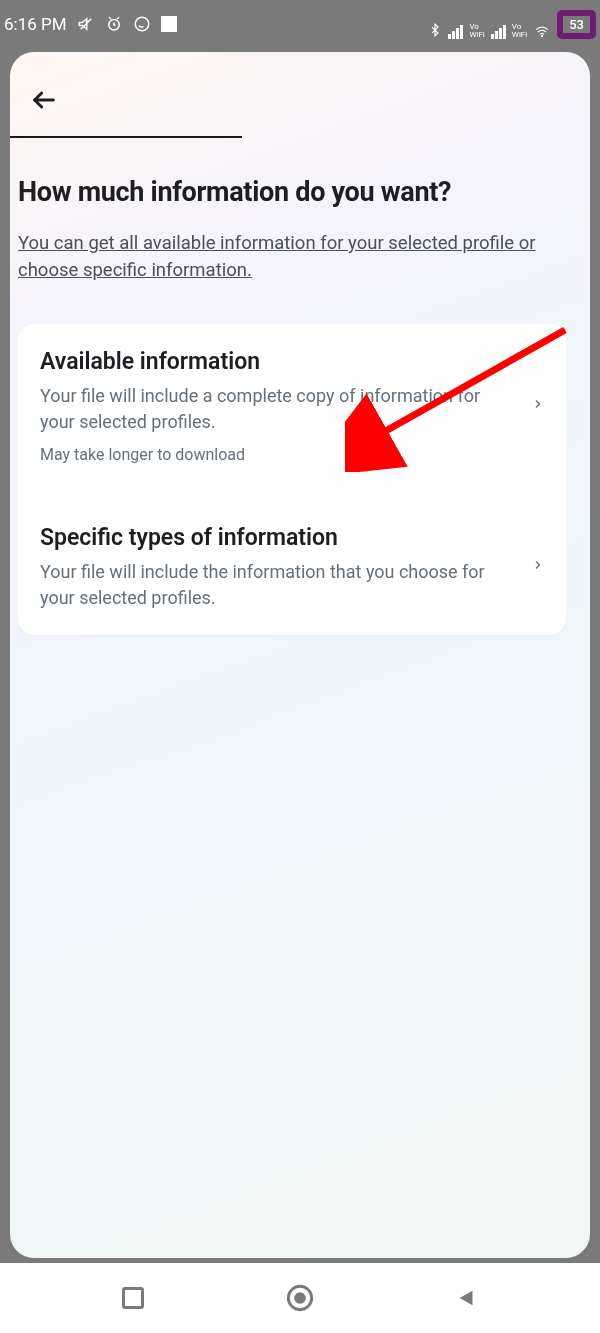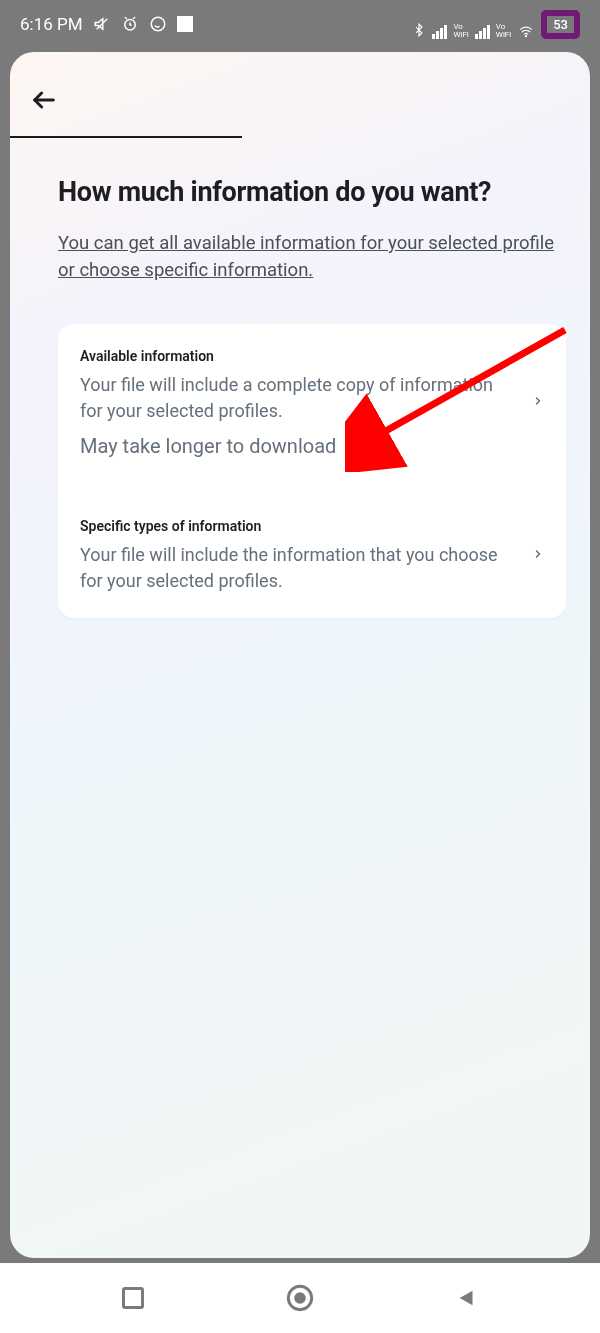--- a/index.html
+++ b/index.html
@@ -12,21 +12,21 @@
       overflow: hidden;
     }
     
     
     .status-bar {
       height: 48px;
       background: #7a7a7a;
       display: flex;
       align-items: center;
       justify-content: space-between;
-      padding: 0 20px;
+      padding: 0 4px;
       color: #fff;
       font-size: 17px;
     }
     .status-left { display: flex; align-items: center; gap: 10px; }
     .status-right { display: flex; align-items: flex-end; gap: 6px; }
     .status-icon { display: inline-flex; align-items: center; }
     .square-icon { width: 16px; height: 16px; background: #fff; }
     .battery-box {
       border: 6px solid #701a75;
       border-radius: 5px;
@@ -66,21 +66,20 @@
       position: absolute;
       bottom: 0;
       left: 0;
       width: 40%;
       height: 2px;
       background: #1a1a1a;
     }
     
     .content {
       padding: 38px 24px 24px 8px;
-      margin-left: 40px;
     }
     .page-title {
       font-size: 27px;
       font-weight: 700;
       color: #1c1e21;
       margin-bottom: 22px;
       letter-spacing: -0.3px;
     }
     .page-subtitle {
       font-size: 18.5px;
@@ -98,32 +97,32 @@
     }
     .option-row {
       padding: 24px 22px;
       display: flex;
       align-items: center;
       gap: 14px;
       cursor: pointer;
     }
     .option-body { flex: 1; }
     .option-title {
-      font-size: 14px;
+      font-size: 23px;
       font-weight: 600;
       color: #1c1e21;
       margin-bottom: 8px;
     }
     .option-desc {
       font-size: 18px;
       color: #65707b;
       line-height: 1.45;
     }
     .option-note {
-      font-size: 20px;
+      font-size: 16px;
       color: #65707b;
       margin-top: 10px;
     }
     .chevron {
       flex-shrink: 0;
       color: #65707b;
     }
     .gap { height: 12px; }
     
     

